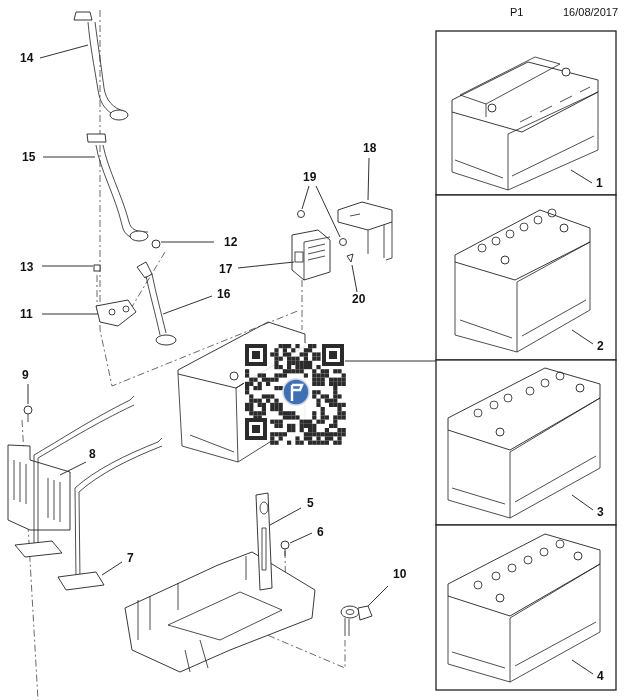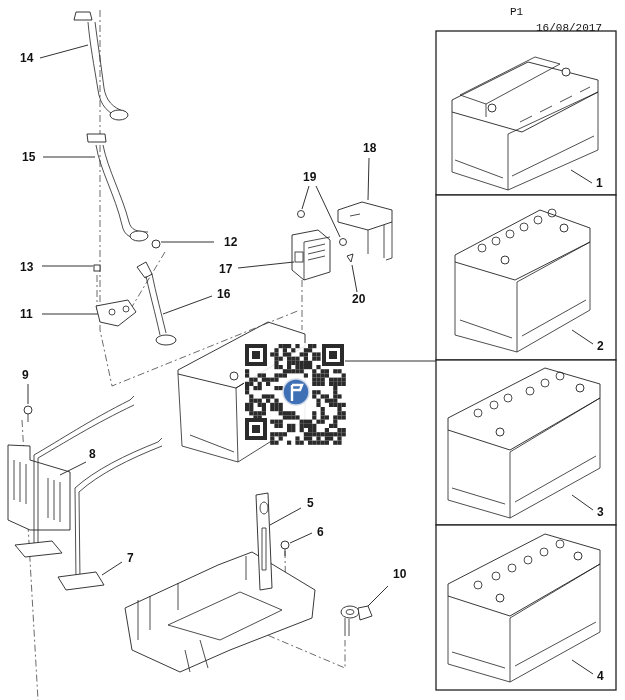--- a/index.html
+++ b/index.html
@@ -1,20 +1,20 @@
 <!DOCTYPE html>
 <html><head>
 <meta charset="utf-8">
 <style>
   html, body { margin: 0; padding: 0; background: #ffffff; }
   body { width: 625px; height: 700px; position: relative; overflow: hidden;
          font-family: "Liberation Sans", sans-serif; color: #111; }
-  .hdr { position: absolute; top: 6px; font-size: 11px; color: #111; font-family: Liberation Mono, monospace; }
+  .hdr { position: absolute; top: 6px; font-size: 11px; color: #111; }
   #page-id { left: 510px; }
-  #page-date { left: 536px; margin-top: 16px; }
+  #page-date { left: 563px; }
   svg#diagram { position: absolute; left: 0; top: 0; }
   .callout { font-family: "Liberation Sans", sans-serif; font-size: 12px; font-weight: bold; fill: #111; }
   .ln { stroke: #333; stroke-width: 1; fill: none; }
   .part { stroke: #222; stroke-width: 0.9; fill: #fff; }
   .part2 { stroke: #222; stroke-width: 0.8; fill: none; }
   .dash { stroke: #444; stroke-width: 0.8; fill: none; stroke-dasharray: 7 3 2 3; }
   .frame { stroke: #222; stroke-width: 1.3; fill: #fff; }
   .qr-dark { fill: #2b2b2b; }
 </style>
 </head>

